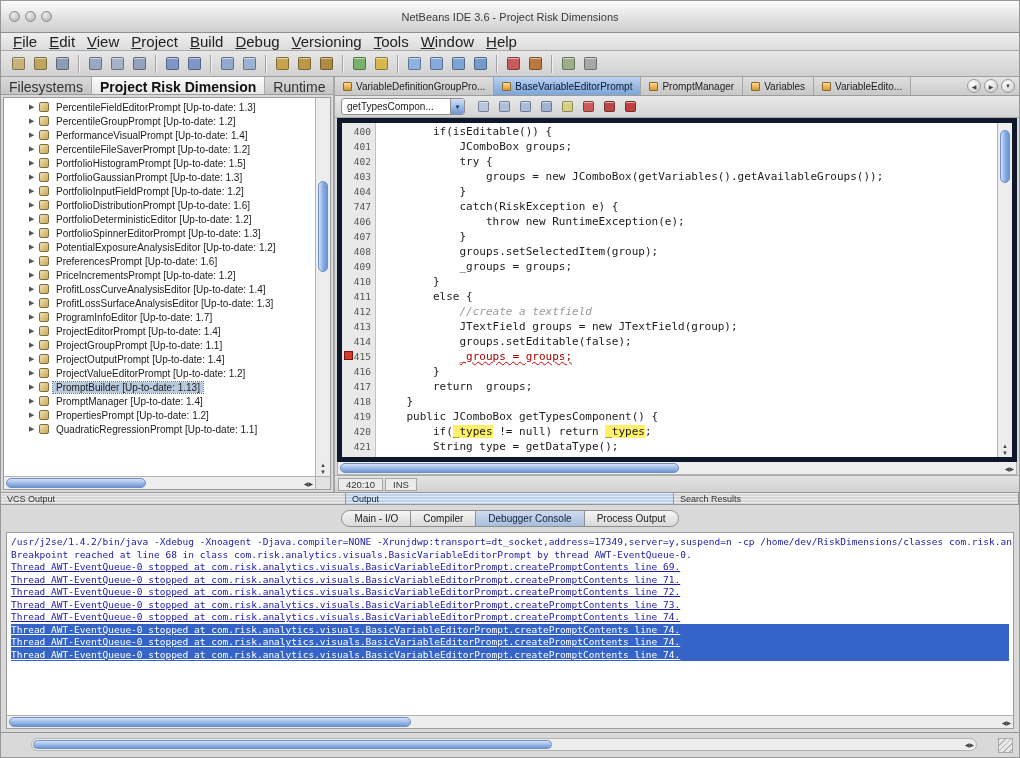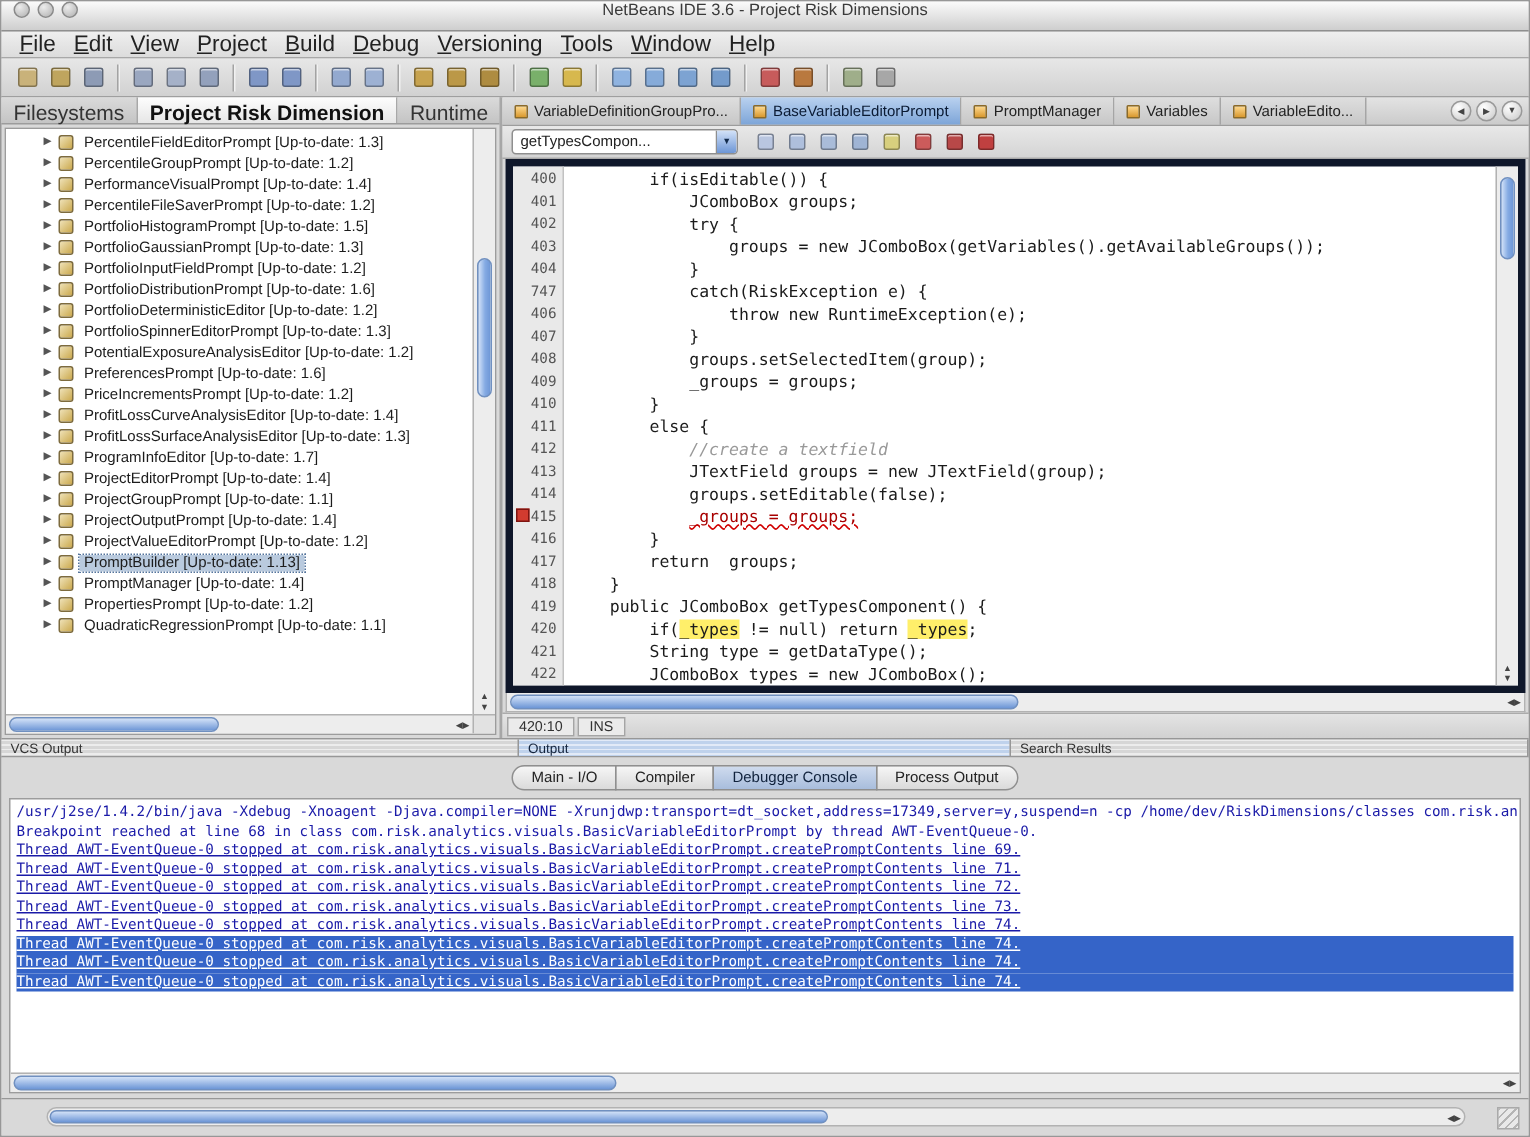--- a/index.html
+++ b/index.html
@@ -1,21 +1,21 @@
 <!DOCTYPE html>
 <html><head>
 <meta charset="utf-8">
 <style>
   *{box-sizing:border-box;margin:0;padding:0;}
   html,body{width:1020px;height:758px;overflow:hidden;}
   body{font-family:"Liberation Sans",sans-serif;background:#d9d9d9;font-size:11px;color:#111;}
   .window{position:absolute;inset:0;display:flex;flex-direction:column;background:#d9d9d9;border:1px solid #979797;}
 
   
-  .titlebar{height:20px;flex:0 0 auto;background:linear-gradient(#fbfbfb,#cecece);border-bottom:1px solid #8f8f8f;display:flex;align-items:flex-start;position:relative;}
+  .titlebar{height:32px;flex:0 0 auto;background:linear-gradient(#fbfbfb,#cecece);border-bottom:1px solid #8f8f8f;display:flex;align-items:center;position:relative;}
   .lights{display:flex;gap:5px;margin-left:8px;z-index:2;}
   .light{width:11px;height:11px;border-radius:50%;background:radial-gradient(circle at 35% 30%,#ececec,#b0b0b0);border:1px solid #8a8a8a;}
   .title-text{position:absolute;left:0;right:0;text-align:center;font-size:11px;color:#3a3a3a;}
 
   
   .menubar{height:18px;flex:0 0 auto;background:linear-gradient(#efefef,#dcdcdc);border-bottom:1px solid #a8a8a8;display:flex;align-items:center;padding-left:6px;}
   .menu-item{padding:1px 6px;font-size:15px;color:#222;}
 
   
   .toolbar{height:26px;flex:0 0 auto;background:linear-gradient(#e7e7e7,#d1d1d1);border-bottom:1px solid #9f9f9f;display:flex;align-items:center;padding-left:6px;}
@@ -50,21 +50,21 @@
   
   .editor{flex:1 1 auto;display:flex;flex-direction:column;min-width:0;}
   .ed-tabs{height:19px;flex:0 0 auto;display:flex;background:linear-gradient(#e3e3e3,#cbcbcb);border-bottom:1px solid #9c9c9c;position:relative;}
   .ed-tab{display:flex;align-items:center;gap:4px;padding:0 8px;font-size:10px;border-right:1px solid #a5a5a5;background:linear-gradient(#dedede,#c7c7c7);color:#222;white-space:nowrap;}
   .ed-tab.active{background:linear-gradient(#b9d1ef,#7da5d8);color:#0a1a33;text-align:right;}
   .tab-icon{width:9px;height:9px;flex:0 0 auto;border:1px solid #8a6a2a;background:linear-gradient(#ffd98e,#d9992f);border-radius:1px;}
   .tab-scrolls{position:absolute;right:4px;top:2px;display:flex;gap:3px;}
   .tab-scroll{width:14px;height:14px;border-radius:50%;background:radial-gradient(circle at 35% 30%,#fff,#c7c7c7);border:1px solid #999;font-size:6px;display:flex;align-items:center;justify-content:center;color:#444;}
 
   .ed-toolbar{height:22px;flex:0 0 auto;display:flex;align-items:center;gap:3px;padding:0 6px;background:linear-gradient(#e8e8e8,#d4d4d4);border-bottom:1px solid #a8a8a8;}
-  .member-combo{width:151px;height:17px;background:#fff;border:1px solid #8f8f8f;border-radius:3px;display:flex;align-items:center;font-size:10px;padding-left:5px;color:#222;}
+  .member-combo{width:124px;height:17px;background:#fff;border:1px solid #8f8f8f;border-radius:3px;display:flex;align-items:center;font-size:10px;padding-left:5px;color:#222;}
   .combo-arrow{margin-left:auto;width:14px;align-self:stretch;background:linear-gradient(#d3e2f8,#6d96d6);border-left:1px solid #8f8f8f;border-radius:0 2px 2px 0;display:flex;align-items:center;justify-content:center;font-size:6px;color:#122a4c;}
   .ed-icons{display:flex;align-items:center;gap:2px;margin-left:6px;}
 
   .code-wrap{flex:1 1 auto;position:relative;background:#fff;margin:0 2px;border:5px solid #0f172a;min-height:0;overflow:hidden;}
   .gutter-bg{position:absolute;left:0;top:0;bottom:0;width:34px;background:#e9e9e9;border-right:1px solid #c2c2c2;}
   .code-scroll{position:absolute;inset:1px 15px 1px 0;overflow:hidden;}
   .code-row{display:flex;height:15px;font-family:"DejaVu Sans Mono",monospace;font-size:11px;line-height:15px;}
   .gutter-cell{width:34px;flex:0 0 auto;color:#555;text-align:right;padding-right:5px;font-size:9.5px;position:relative;}
   .err-marker{position:absolute;left:2px;top:2px;width:9px;height:9px;background:#d23b2f;border:1px solid #7d1410;}
   .code-cell{white-space:pre;color:#1b1b1b;padding-left:4px;}

